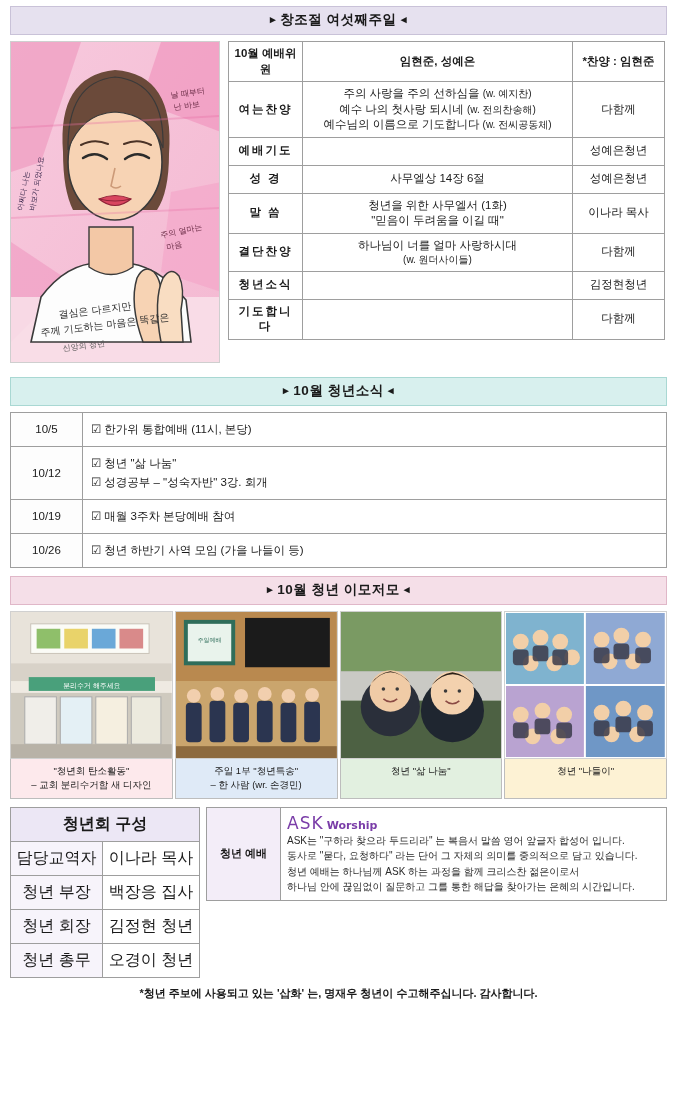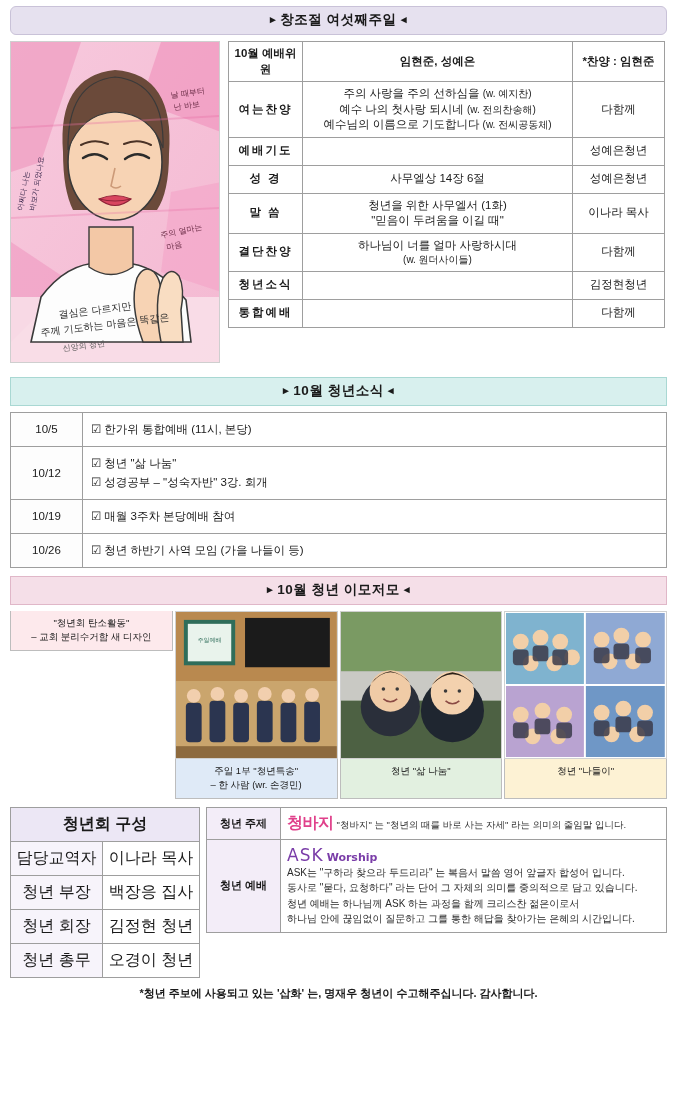--- a/index.html
+++ b/index.html
@@ -21,21 +21,21 @@
   .section-bar {
     width: 657px;
     margin: 0 auto 6px auto;
     text-align: center;
     font-size: 13.5px;
     font-weight: bold;
     letter-spacing: .5px;
     padding: 4px 0 5px 0;
     border: 1px solid #b9b2c9;
   }
-  .bar-worship { background: #e6e1ef; border-color:#c9c2d8;border-radius:6px; }
+  .bar-worship { background: #e6e1ef; border-color:#c9c2d8; }
   .bar-news    { background: #d8f0ee; border-color:#a9d8d3; }
   .bar-photos  { background: #f5dfe8; border-color:#e0b7c8; }
   .section-bar .caret { font-size: 11px; vertical-align: 1px; }
 
   
   .worship-row { display: flex; gap: 8px; align-items: flex-start; }
   .poster {
     width: 210px; height: 322px;
     border: 1px solid #cfcfcf;
     position: relative; overflow: hidden;
@@ -233,21 +233,21 @@
         <td class="who">다함께</td>
       </tr>
 
       <tr class="rowh">
         <td class="lbl">청년소식</td>
         <td></td>
         <td class="who">김정현청년</td>
       </tr>
 
       <tr class="rowh">
-        <td class="lbl">통합예배</td>
+        <td class="lbl">기도합니다</td>
         <td></td>
         <td class="who">다함께</td>
       </tr>
     </tbody>
       </table>
   </div>
 
   <div style="height:14px"></div>
 
   <div class="section-bar bar-news">
@@ -288,20 +288,40 @@
 
   <div class="section-bar bar-photos">
     <span class="caret">▸</span>
     <span>10월 청년 이모저모</span>
     <span class="caret">◂</span>
   </div>
 
   <div class="photos">
 
     <div class="pcol">
+      <div class="pimg">
+        <svg width="100%" height="100%" viewBox="0 0 163 148" preserveAspectRatio="none">
+          <rect width="163" height="148" fill="#efeae2"></rect>
+          <rect x="0" y="0" width="163" height="52" fill="#e8e3da"></rect>
+          <rect x="20" y="12" width="120" height="30" fill="#fbfbf6" stroke="#c9c3b8"></rect>
+          <rect x="26" y="17" width="24" height="20" fill="#8fbf6a"></rect>
+          <rect x="54" y="17" width="24" height="20" fill="#e9d36a"></rect>
+          <rect x="82" y="17" width="24" height="20" fill="#6aa8d8"></rect>
+          <rect x="110" y="17" width="24" height="20" fill="#d98a8a"></rect>
+          <rect x="0" y="52" width="163" height="18" fill="#d8d2c8"></rect>
+          <rect x="18" y="66" width="128" height="14" fill="#49a07b"></rect>
+          <text x="82" y="77" font-size="7" fill="#fff" text-anchor="middle" font-family="DejaVu Sans">분리수거 해주세요</text>
+          <rect x="0" y="82" width="163" height="66" fill="#cfcabf"></rect>
+          <rect x="14" y="86" width="32" height="48" fill="#f0eee9" stroke="#aaa"></rect>
+          <rect x="50" y="86" width="32" height="48" fill="#e4f0f5" stroke="#aaa"></rect>
+          <rect x="86" y="86" width="32" height="48" fill="#f5efe0" stroke="#aaa"></rect>
+          <rect x="122" y="86" width="30" height="48" fill="#eceade" stroke="#aaa"></rect>
+          <rect x="0" y="134" width="163" height="14" fill="#b8b2a7"></rect>
+        </svg>
+      </div>
       <div class="pcap cap1">
         <div>"청년회 탄소활동"</div>
         <div>– 교회 분리수거함 새 디자인</div>
       </div>
     </div>
 
     <div class="pcol">
       <div class="pimg">
         <svg width="100%" height="100%" viewBox="0 0 163 148" preserveAspectRatio="none">
           <rect width="163" height="148" fill="#cfa96f"></rect>
@@ -440,27 +460,20 @@
       </tr>
       <tr>
         <td class="org-role">청년 총무</td>
         <td>오경이 청년</td>
       </tr>
     </tbody>
       </table>
 
     <table class="right-table">
       <tbody>
-          <tr>
-        <td class="rt-lbl">청년 주제</td>
-        <td>
-          <span class="pink-big handwrite">청바지</span>
-          <span class="verse-note">"청바지" 는 "청년의 때를 바로 사는 자세" 라는 의미의 줄임말 입니다.</span>
-        </td>
-      </tr>
       <tr>
         <td class="rt-lbl">청년 예배</td>
         <td>
           <div>
             <span class="ask-title handwrite">ASK</span>
             <span class="ask-sub handwrite">Worship</span>
           </div>
           <div class="ask-body">ASK는 "구하라 찾으라 두드리라" 는 복음서 말씀 영어 앞글자 합성어 입니다.</div>
           <div class="ask-body">동사로 "묻다, 요청하다" 라는 단어 그 자체의 의미를 중의적으로 담고 있습니다.</div>
           <div class="ask-body">청년 예배는 하나님께 ASK 하는 과정을 함께 크리스찬 젊은이로서</div>

